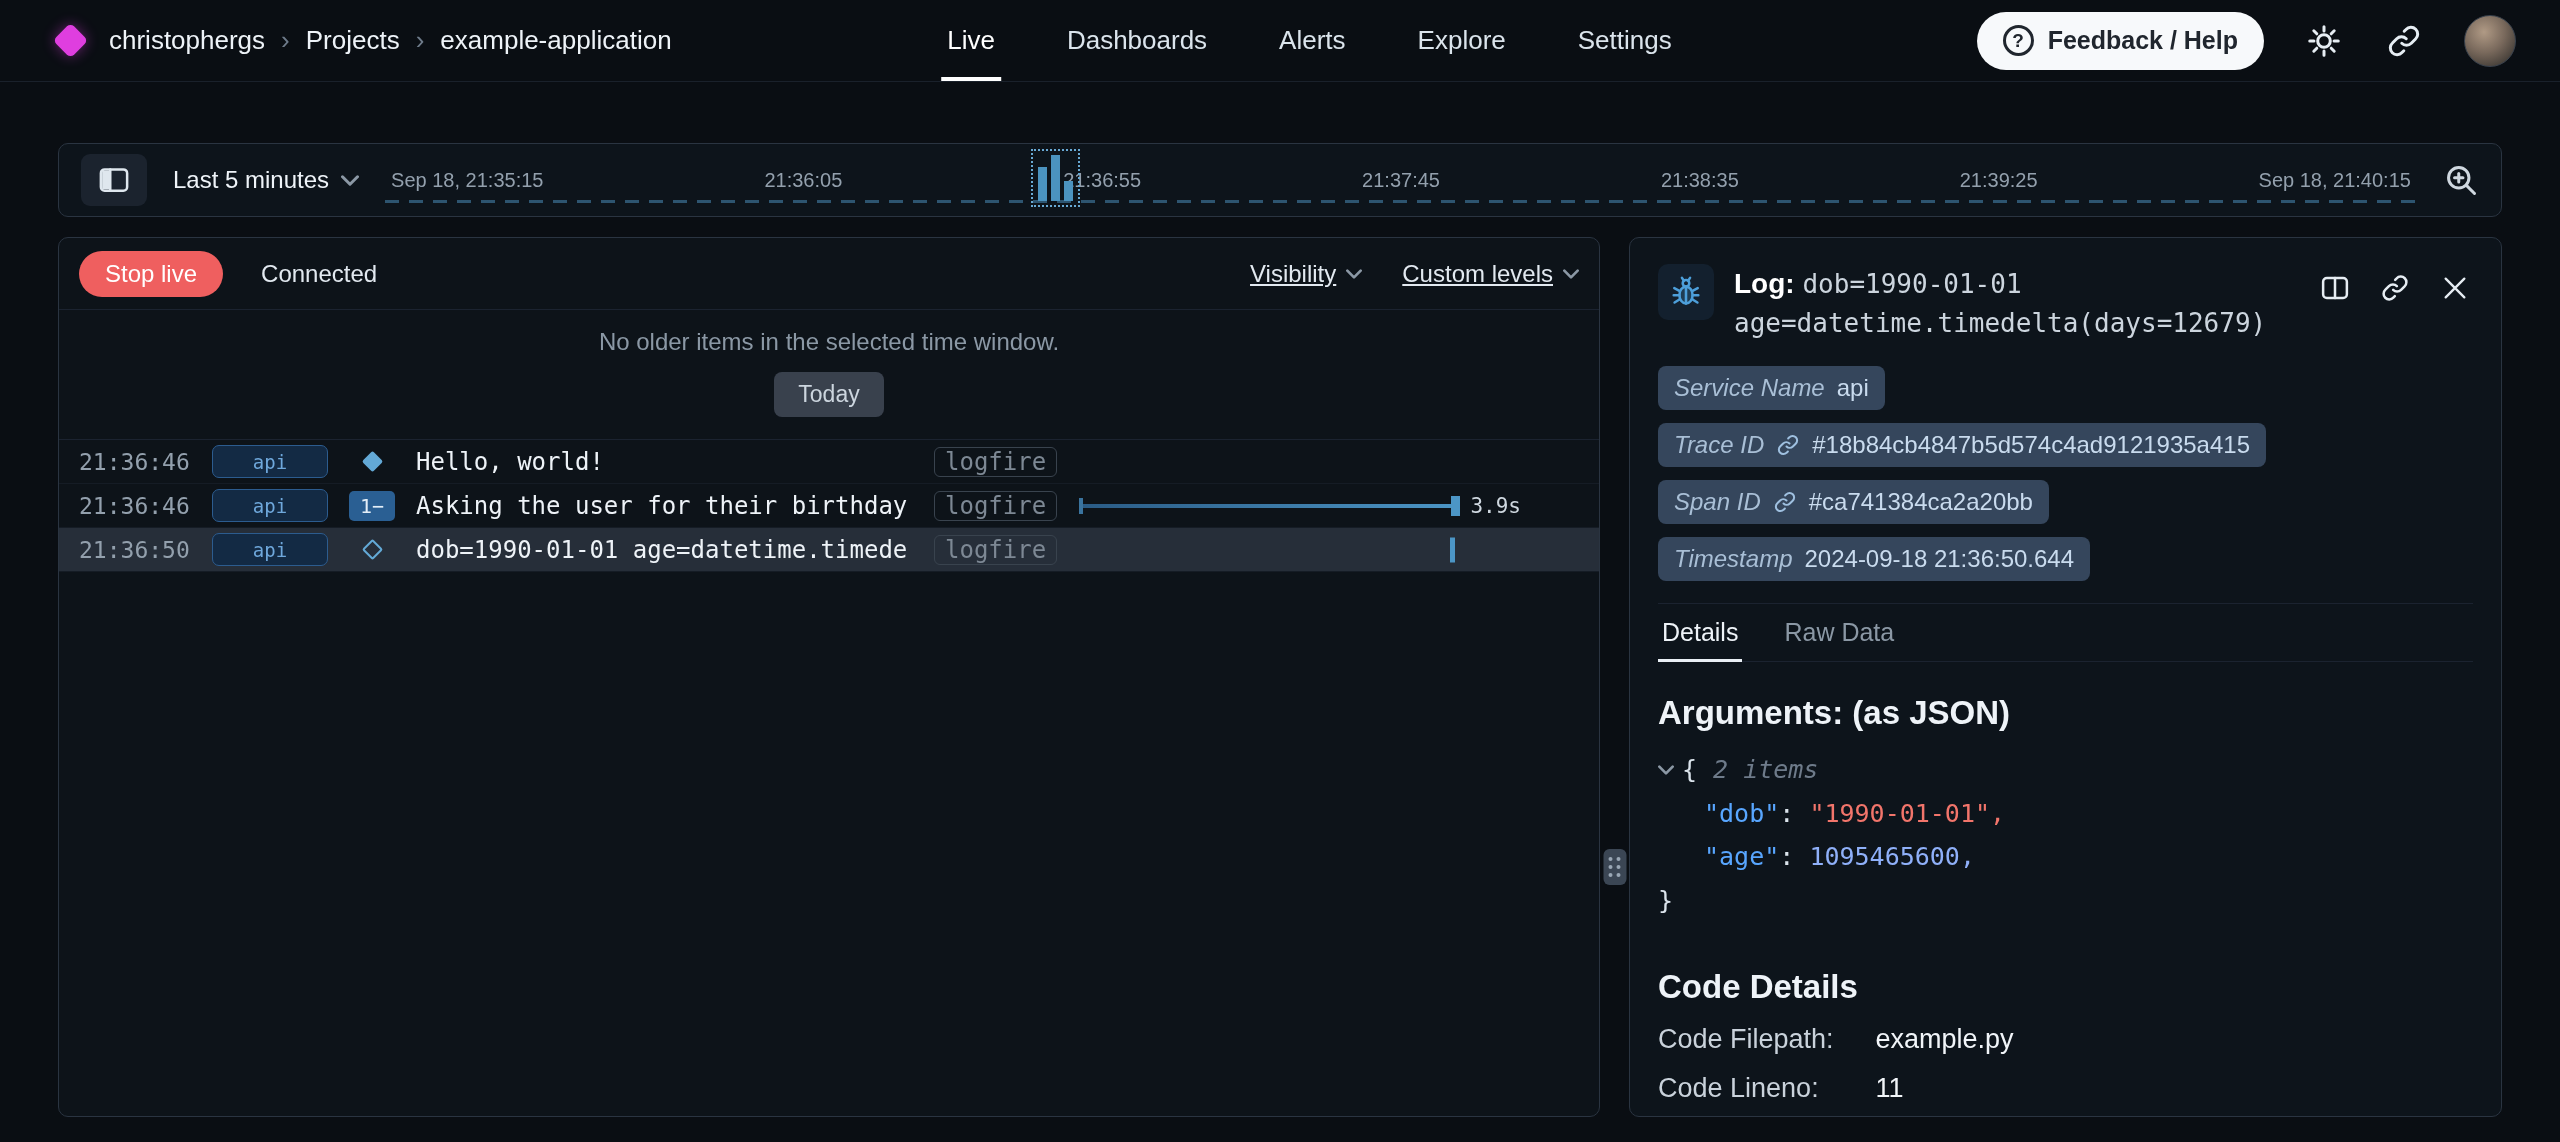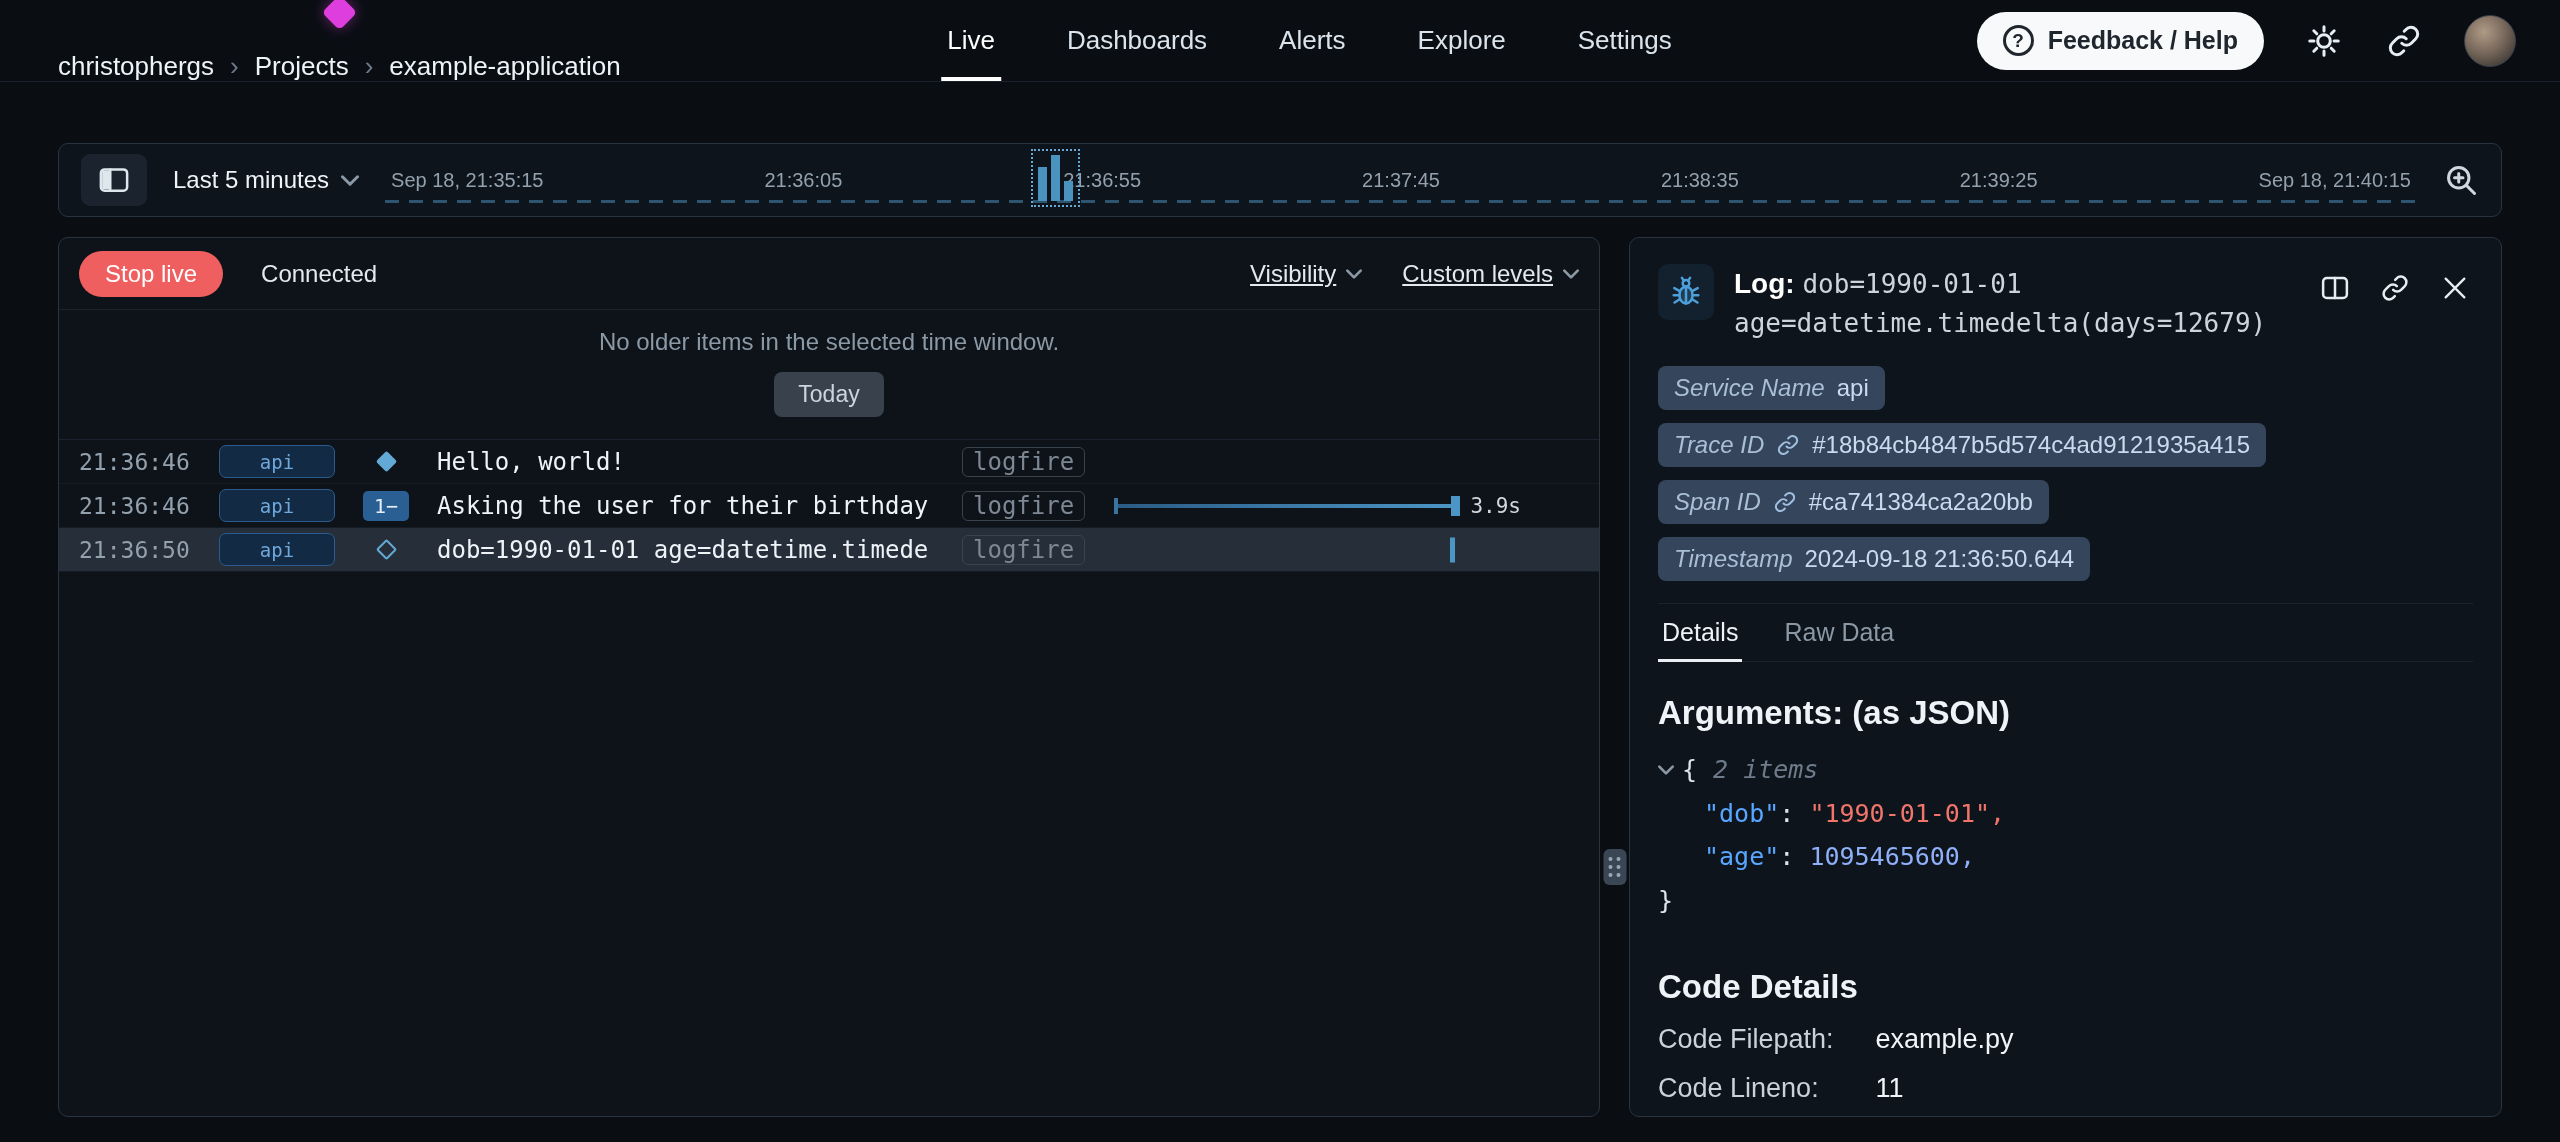--- a/index.html
+++ b/index.html
@@ -5,21 +5,21 @@
   * { margin:0; padding:0; box-sizing:border-box; }
   html,body { width:2560px; height:1142px; overflow:hidden; background:#0a0e13; color:#e6edf3;
     font-family:"Liberation Sans", sans-serif; }
   button { font-family:inherit; border:none; cursor:pointer; }
   svg { display:block; }
   .icon { stroke:currentColor; fill:none; stroke-width:2; stroke-linecap:round; stroke-linejoin:round; }
 
   
   .nav { height:82px; display:flex; align-items:center; padding:0 44px 0 58px; position:relative;
     border-bottom:1px solid #1a212b; background:#0a0e13; }
-  .nav-left { display:flex; align-items:center; gap:26px;flex-direction:column; }
+  .nav-left { display:flex; align-items:center; gap:26px; }
   .logo { width:25px; height:25px; background:#df3edf; border-radius:5px; transform:rotate(45deg); box-shadow:0 0 14px rgba(223,62,223,.45); }
   .crumbs { display:flex; align-items:center; }
   .crumb { font-size:26px; color:#eef3f8; cursor:pointer; }
   .crumb-sep { color:#6e7b8a; font-size:26px; margin:0 16px; }
   .nav-tabs { position:absolute; left:50%; top:0; height:100%; transform:translateX(-46%); display:flex; gap:60px; }
   .nav-tab { display:flex; align-items:center; font-size:26px; color:#dbe4ec; position:relative; padding:0 6px; cursor:pointer; }
   .nav-tab.active { color:#ffffff; }
   .nav-tab.active::after { content:""; position:absolute; left:0; right:0; bottom:0; height:4px; background:#ffffff; }
   .nav-right { margin-left:auto; display:flex; align-items:center; gap:40px; }
   .feedback-btn { background:#f7f9fb; color:#20262e; border-radius:30px; height:58px; padding:0 26px;
@@ -79,21 +79,21 @@
   .dropdown { display:flex; align-items:center; gap:10px; font-size:24px; color:#e2e9f0; cursor:pointer;text-decoration:underline; }
 
   
   .empty { padding:18px 0 22px; display:flex; flex-direction:column; align-items:center; gap:16px;
     border-bottom:1px solid #1b2330; }
   .empty-msg { color:#8b98a5; font-size:24px; }
   .today-btn { background:#39414d; color:#ccd5de; font-size:23px; padding:9px 24px; border-radius:8px; }
 
   
   .log-row { height:44px; display:flex; align-items:center; padding:0 20px; border-bottom:1px solid #151c25;
-    font-family:"DejaVu Sans Mono", monospace; cursor:pointer;gap:7px; }
+    font-family:"DejaVu Sans Mono", monospace; cursor:pointer; }
   .log-row.selected { background:#262e39; }
   .row-time { width:133px; color:#93a0ad; font-size:23px; flex:0 0 auto; }
   .svc-badge { width:116px; height:33px; flex:0 0 auto; background:#132a44; border:1px solid #2c5c8f; border-radius:7px;
     color:#6fa8dc; font-size:19px; display:flex; align-items:center; justify-content:center; }
   .icon-slot { width:88px; flex:0 0 auto; display:flex; align-items:center; justify-content:center; }
   .diamond { width:15px; height:15px; transform:rotate(45deg); background:#63a9d6; border-radius:2px; }
   .diamond.hollow { background:transparent; border:2.5px solid #63a9d6; }
   .children-badge { min-width:46px; height:30px; padding:0 6px; background:#2a5f93; border-radius:5px; color:#e3eef8;
     font-size:20px; display:flex; align-items:center; justify-content:center; }
   .row-msg { width:518px; flex:0 0 auto; font-size:24px; color:#eef3f8; white-space:nowrap; overflow:hidden; }

